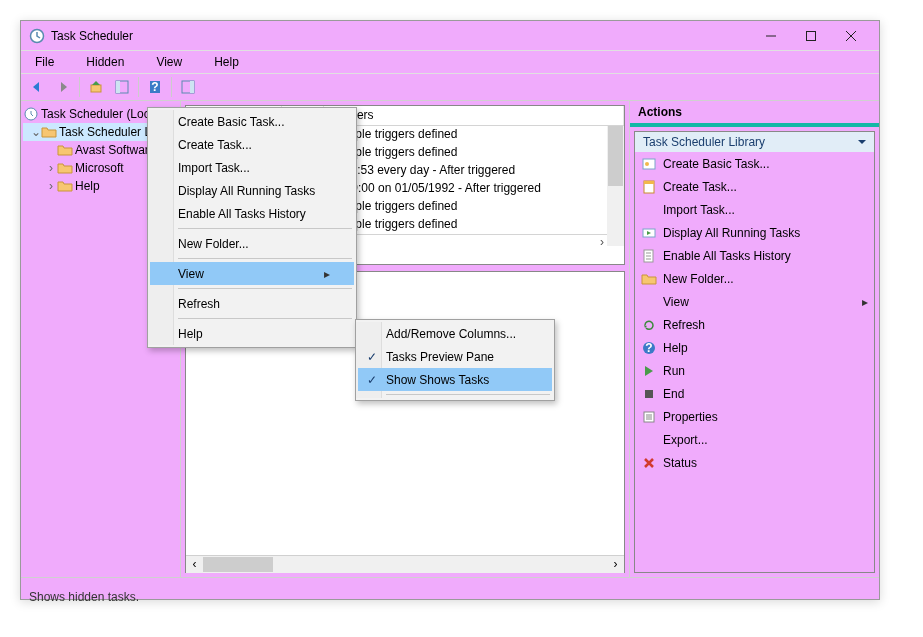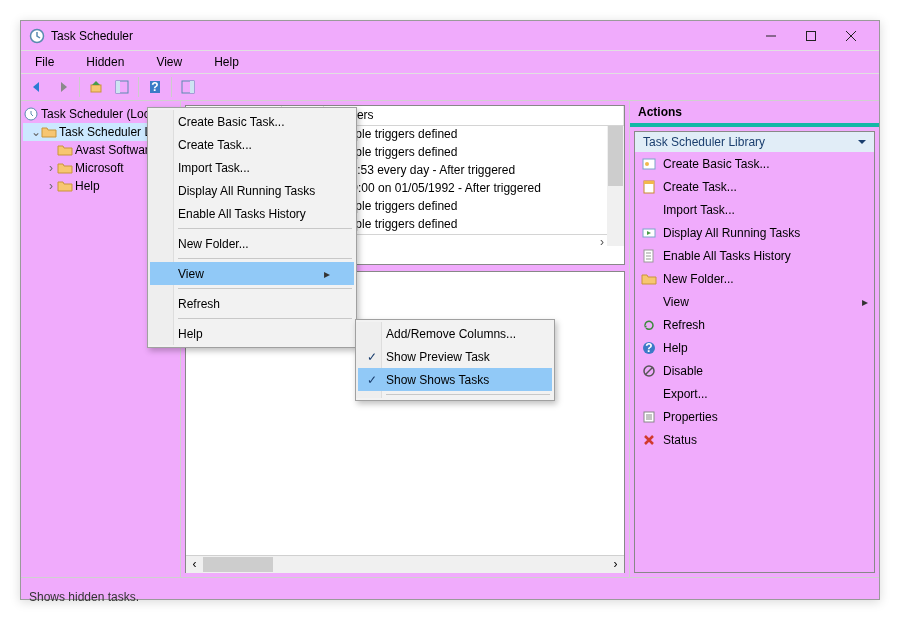--- a/index.html
+++ b/index.html
@@ -313,38 +313,45 @@
               <svg width="16" height="16">
                 <circle cx="8" cy="8" r="6" fill="#3b7ac7"></circle>
                 <text x="8" y="12" text-anchor="middle" fill="#fff" font-size="10" font-weight="bold">?</text>
               </svg>
             </span>
             <span>Help</span>
           </div>
         <div class="act-row">
             <span class="aico">
               <svg width="14" height="14">
-                <circle cx="7" cy="7" r="5" fill="none" stroke="#555" stroke-width="1.5"></circle>
-                <path d="M3 11 L11 3" stroke="#555" stroke-width="1.5"></path>
-              </svg>
-            </span>
-            <span>Disable</span>
-          </div>
-        <div class="act-row">
-            <span class="aico"></span>
-            <span>Export...</span>
+                <path d="M3 2 L11 7 L3 12 Z" fill="#4a9b4a"></path>
+              </svg>
+            </span>
+            <span>Run</span>
+          </div>
+        <div class="act-row">
+            <span class="aico">
+              <svg width="14" height="14">
+                <rect x="3" y="3" width="8" height="8" fill="#555"></rect>
+              </svg>
+            </span>
+            <span>End</span>
           </div>
         <div class="act-row">
             <span class="aico">
               <svg width="14" height="14">
                 <rect x="2" y="2" width="10" height="10" fill="#fff" stroke="#888"></rect>
                 <path d="M4 5 h6 M4 7 h6 M4 9 h6" stroke="#888"></path>
               </svg>
             </span>
             <span>Properties</span>
+          </div>
+        <div class="act-row">
+            <span class="aico"></span>
+            <span>Export...</span>
           </div>
         <div class="act-row">
             <span class="aico">
               <svg width="14" height="14">
                 <path d="M3 3 L11 11 M11 3 L3 11" stroke="#d13a2d" stroke-width="2.5"></path>
               </svg>
             </span>
             <span>Status</span>
           </div>
       </div>
@@ -386,21 +393,21 @@
         </div>
     </div>
 
     <div class="ctx" style="left:334px; top:170px; width:200px;margin-top:48px;">
       <div class="gutter"></div>
       <div class="mrow">
           <span>Add/Remove Columns...</span>
         </div>
       <div class="mrow">
           <span class="chk">✓</span>
-          <span>Show Preview Task</span>
+          <span>Tasks Preview Pane</span>
         </div>
       <div class="mrow hover">
           <span class="chk">✓</span>
           <span>Show Shows Tasks</span>
         </div>
       <div class="msep"></div>
     </div>
 
   </div>
 

